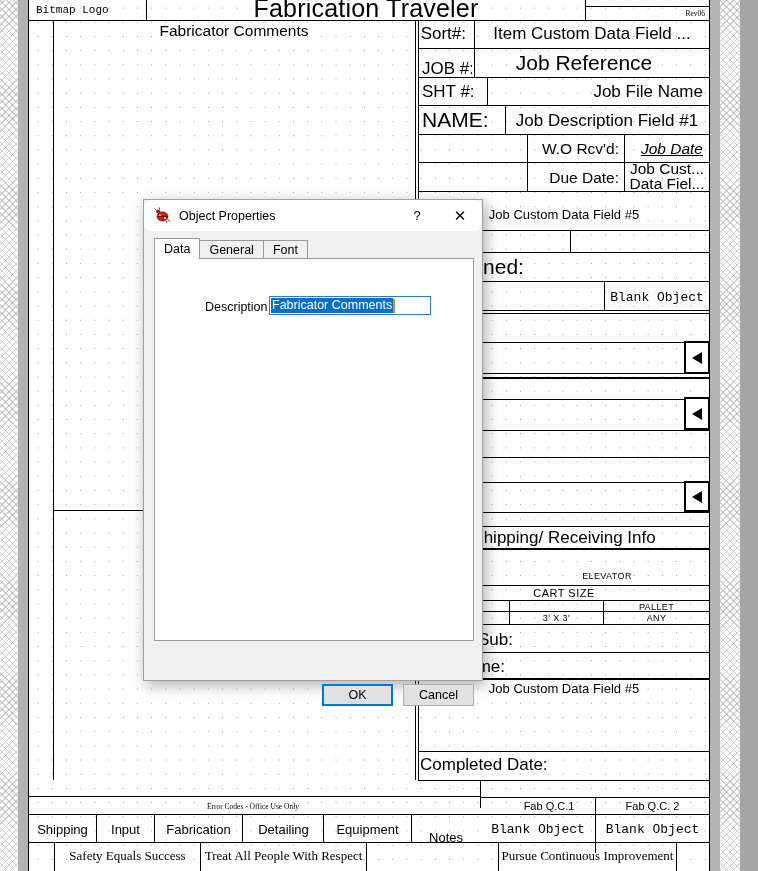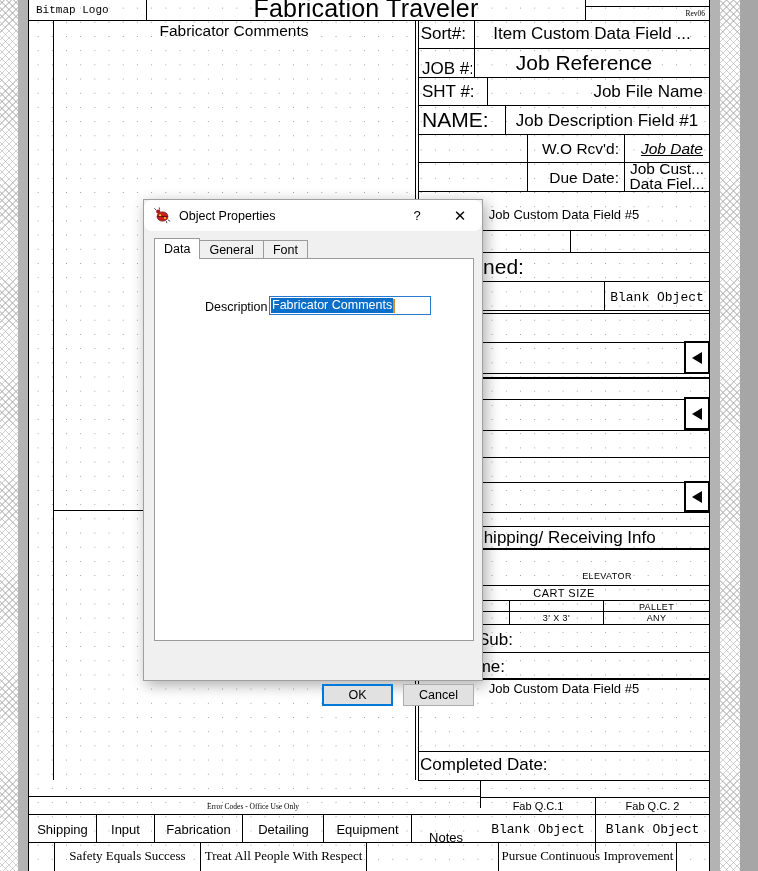--- a/index.html
+++ b/index.html
@@ -360,21 +360,21 @@
     <div class="cell c-center f13" style="left:392px;top:684px;width:288px;height:16px;">Job Custom Data Field #5</div>
     <div class="ln hl" style="left:390px;top:755px;width:292px;"></div>
 
     <div class="cell c-left f18" style="left:392px;top:757px;width:288px;height:24px;">Completed Date:</div>
     <div class="ln hl" style="left:390px;top:784px;width:292px;"></div>
 
     <div class="ln vl" style="left:452px;top:784px;height:28px;"></div>
     <div class="ln hl" style="left:452px;top:801px;width:230px;"></div>
     <div class="ln vl" style="left:567px;top:801px;height:56px;"></div>
 
-    <div class="cell c-center f11" style="left:454px;top:802px;width:112px;height:15px;">Fab Q.C.1</div>
+    <div class="cell c-center f11" style="left:465px;top:802px;width:112px;height:15px;">Fab Q.C.1</div>
     <div class="cell c-center f11" style="left:569px;top:802px;width:111px;height:15px;">Fab Q.C. 2</div>
     <div class="ln hl" style="left:452px;top:818px;width:230px;"></div>
     <div class="cell c-center mono f13" style="left:454px;top:820px;width:112px;height:26px;">Blank Object</div>
     <div class="cell c-center mono f13" style="left:569px;top:820px;width:111px;height:26px;">Blank Object</div>
 
     <div class="cell c-center serif f8" style="left:0px;top:804px;width:450px;height:12px;">Error Codes - Office Use Only</div>
     <div class="ln hl" style="left:0px;top:800px;width:452px;"></div>
     <div class="ln hl" style="left:0px;top:818px;width:452px;"></div>
 
     <div class="ln hl" style="left:0px;top:846px;width:682px;"></div>

